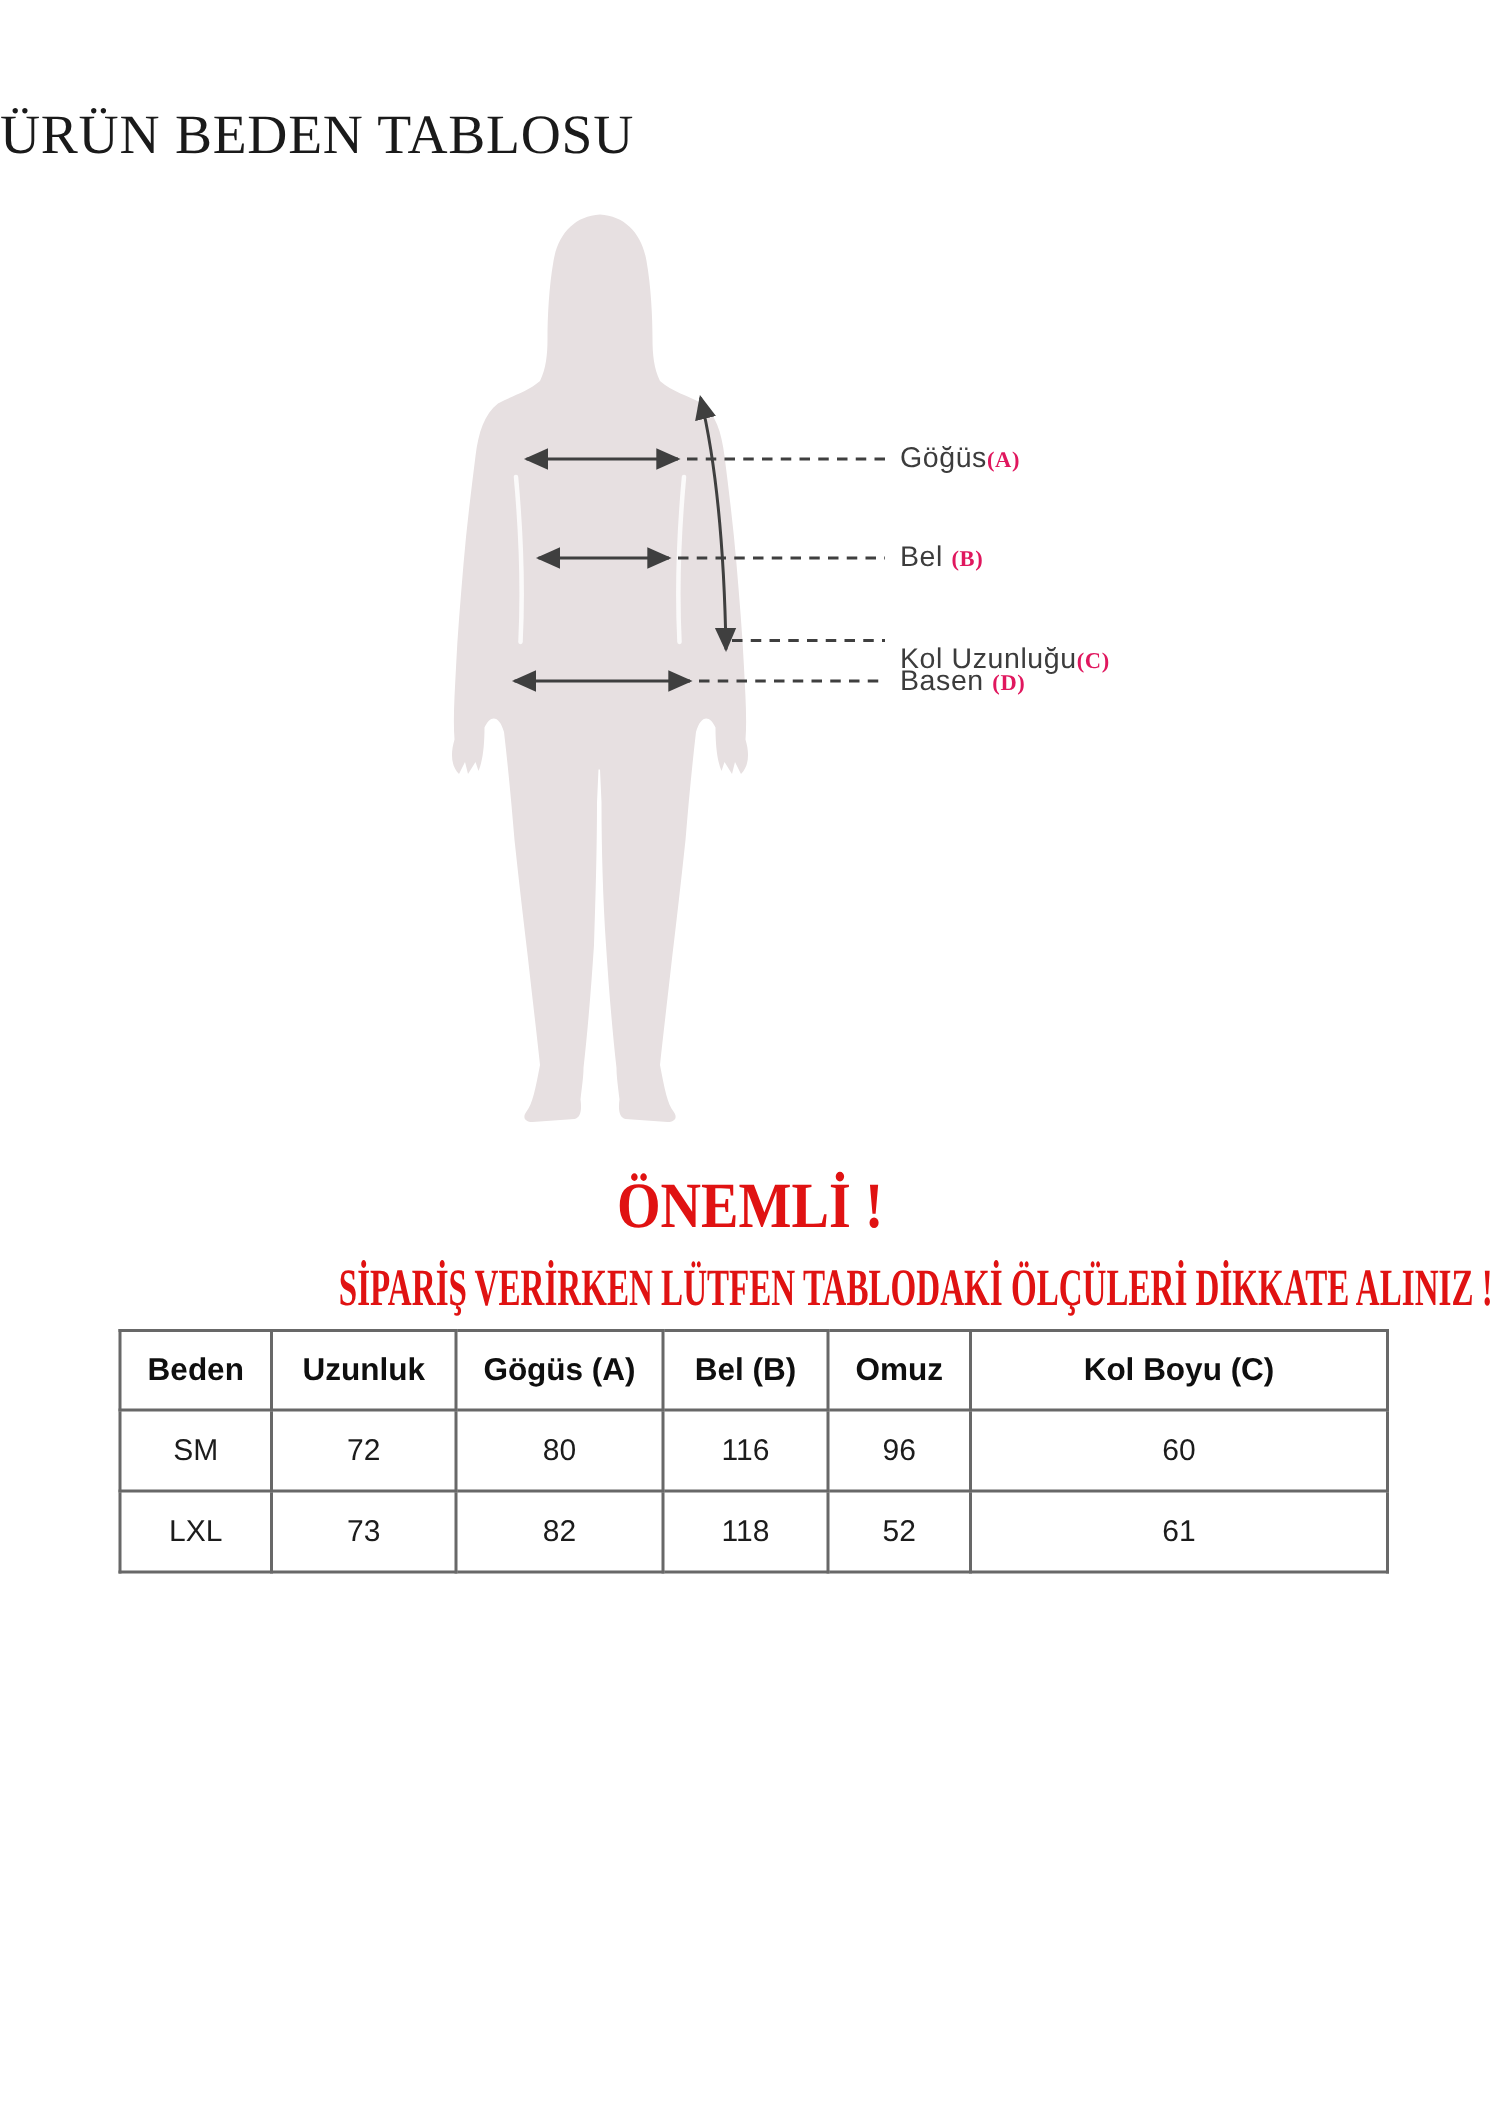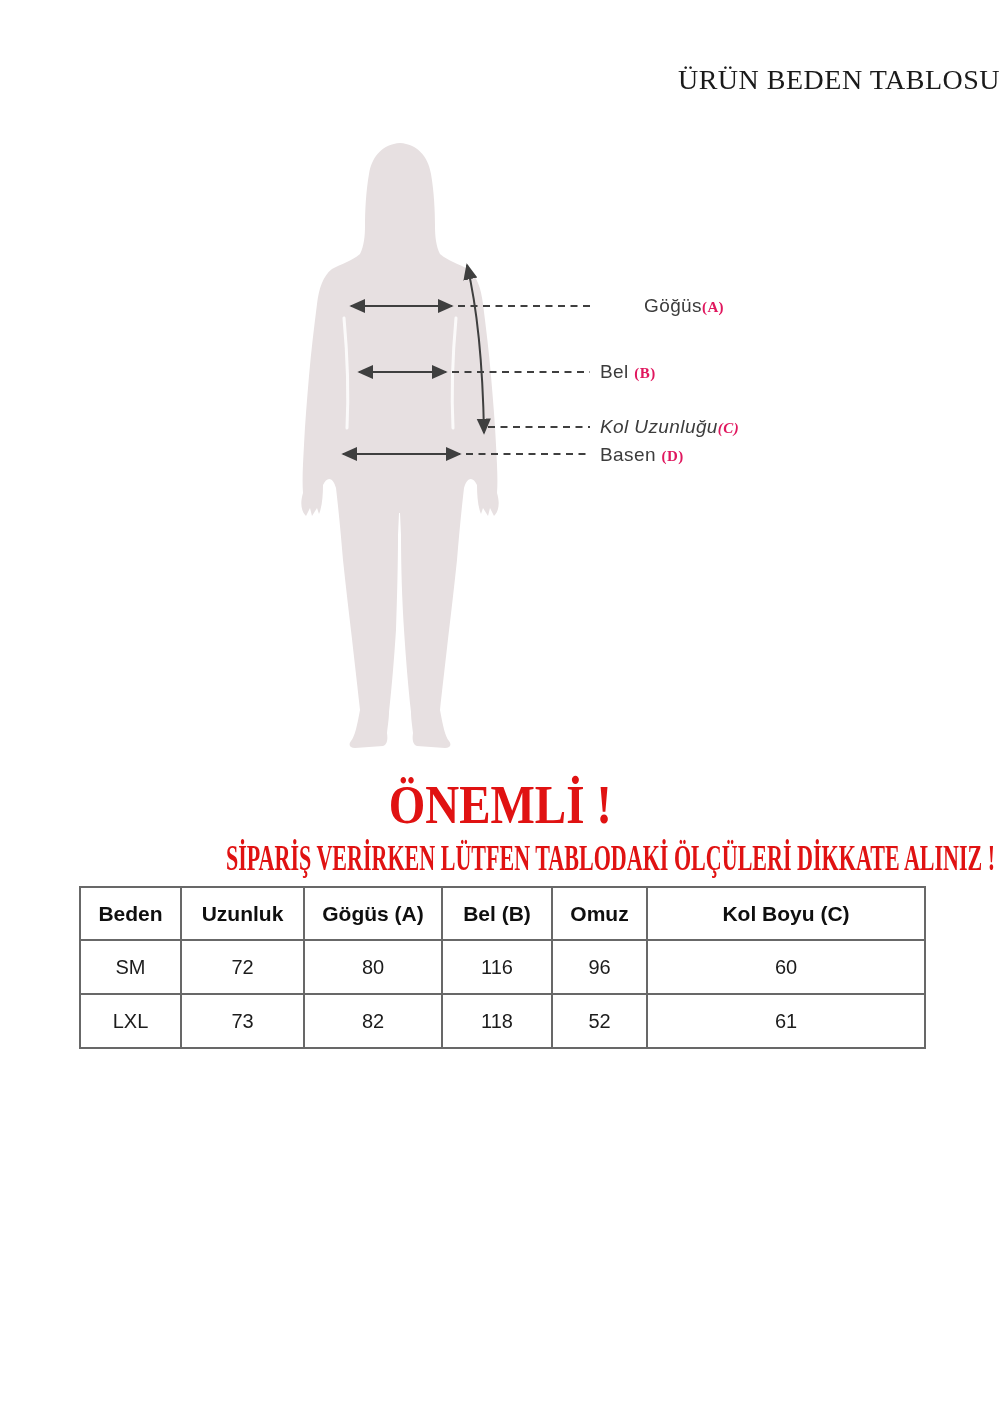--- a/index.html
+++ b/index.html
@@ -1,41 +1,41 @@
 <!DOCTYPE html>
 <html><head>
 <meta charset="utf-8">
 <style>
   html,body { margin:0; padding:0; }
   body {
     width:1000px; height:1414px; position:relative; background:#ffffff;
     font-family:"Liberation Sans", sans-serif; overflow:hidden;
   }
   .page-title {
-    position:absolute; top:61px; left:0; width:1000px; text-align:right;
-    font-family:"Liberation Serif", serif; font-size:28px; line-height:38px;
+    position:absolute; top:72px; left:0; width:1000px; text-align:left;
+    font-family:"Liberation Serif", serif; font-size:37px; line-height:38px;
     color:#1a1a1a; letter-spacing:0.5px;
   }
   .silhouette-svg { position:absolute; left:293px; top:136px; }
   .arrows-svg { position:absolute; left:330px; top:240px; }
   .m-label {
     position:absolute; left:600px; font-size:19px; line-height:24px;
     color:#3c3c3c; letter-spacing:0.4px; white-space:nowrap;
   }
   .m-label .code {
     font-family:"Liberation Serif", serif; font-weight:bold; font-size:15px;
     color:#e0175e;
   }
-  .lbl-gogus { top:294px;margin-left:44px; }
+  .lbl-gogus { top:294px; }
   .lbl-bel   { top:360px; }
-  .lbl-kol   { top:415px;font-style:italic; }
+  .lbl-kol   { top:428px; }
   .lbl-basen { top:443px; }
   .warn-head {
     position:absolute; top:779px; left:0; width:1000px; text-align:center;
-    font-family:"Liberation Serif", serif; font-weight:bold; font-size:54px;
+    font-family:"Liberation Serif", serif; font-weight:bold; font-size:43px;
     line-height:52px; color:#e01212; white-space:nowrap;
   }
   .warn-head .squeeze { display:inline-block; transform:scaleX(0.87); transform-origin:center; }
   .warn-sub {
     position:absolute; top:838px; left:0; width:836px; text-align:center;
     font-family:"Liberation Serif", serif; font-weight:bold; font-size:35px;
     line-height:42px; color:#e01212; white-space:nowrap;
   }
   .warn-sub .squeeze { display:inline-block; transform:scaleX(0.63); transform-origin:center; }
   table.size-table {

